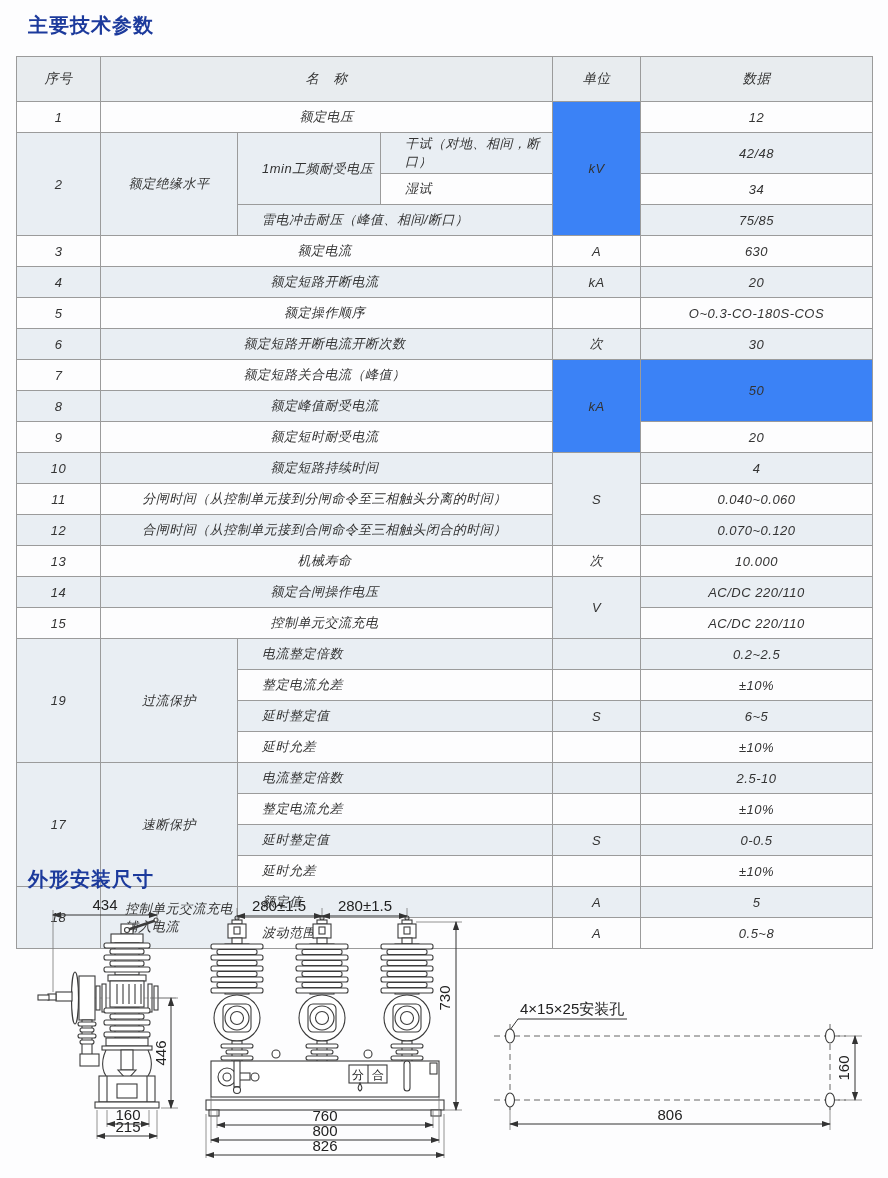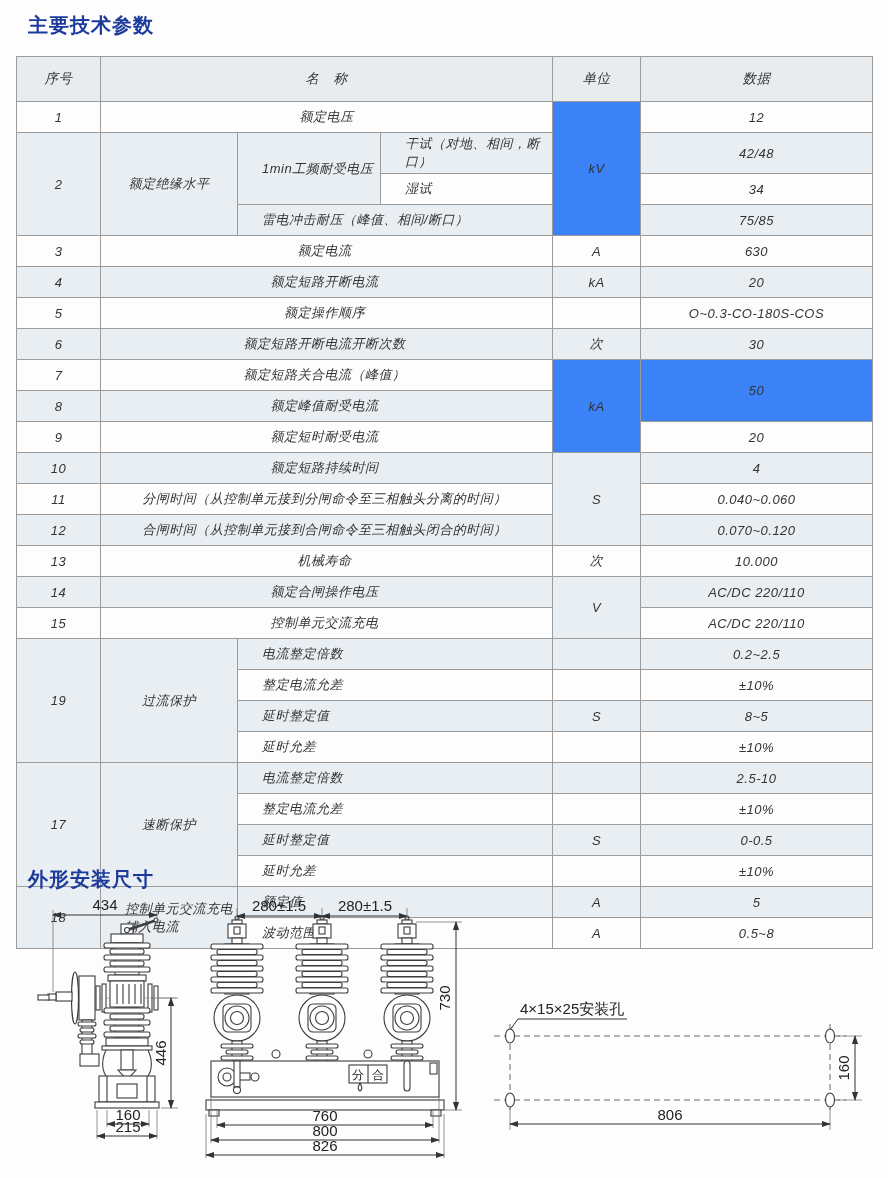--- a/index.html
+++ b/index.html
@@ -163,21 +163,21 @@
       <td>0.2~2.5</td>
     </tr>
     <tr>
       <td colspan="2" class="l2">整定电流允差</td>
       <td></td>
       <td>±10%</td>
     </tr>
     <tr class="sh">
       <td colspan="2" class="l2">延时整定值</td>
       <td>S</td>
-      <td>8~5</td>
+      <td>6~5</td>
     </tr>
     <tr>
       <td colspan="2" class="l2">延时允差</td>
       <td></td>
       <td>±10%</td>
     </tr>
 
     <tr class="sh">
       <td rowspan="4" class="w">17</td>
       <td rowspan="4" class="w">速断保护</td>

